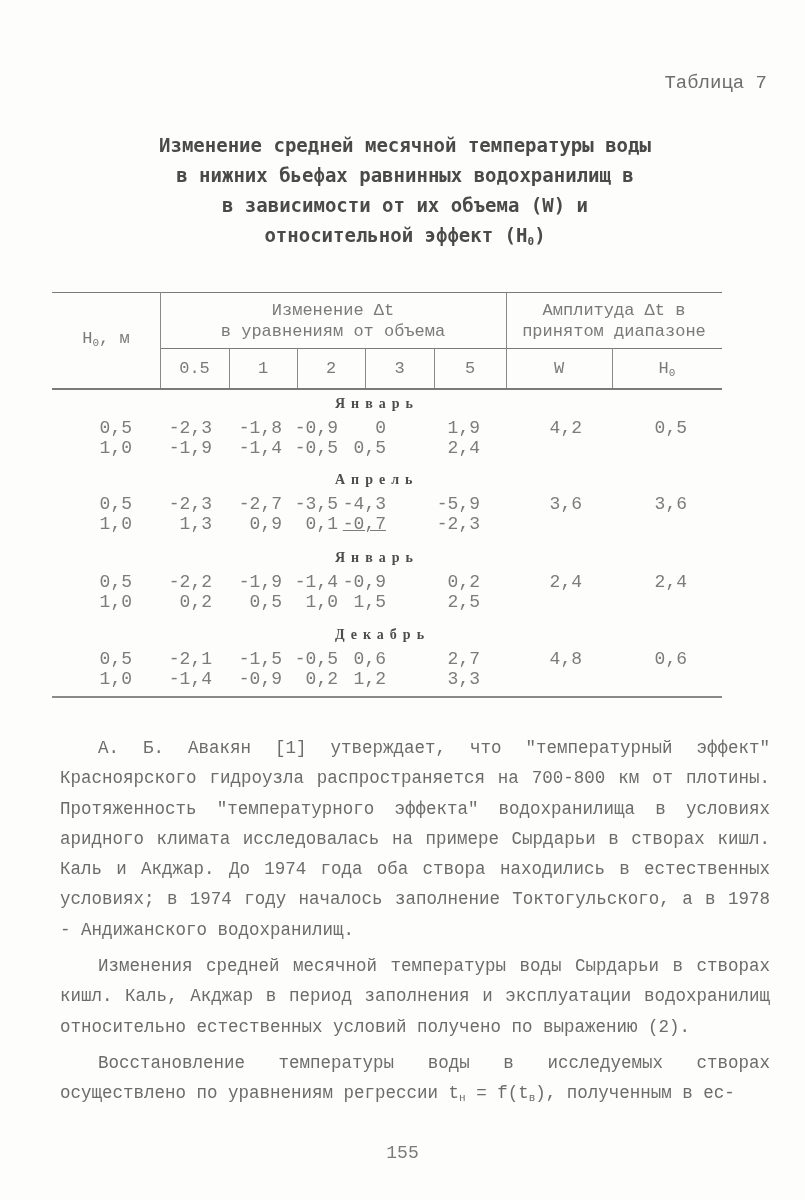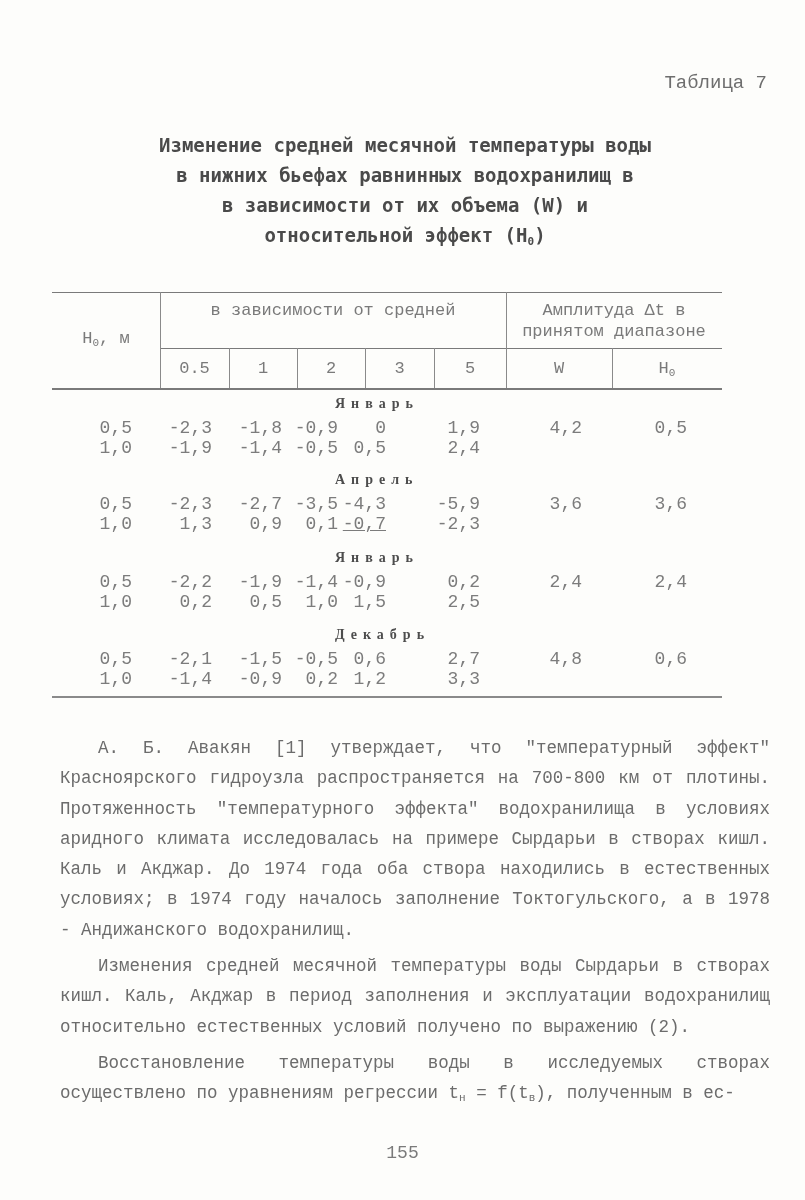--- a/index.html
+++ b/index.html
@@ -57,21 +57,22 @@
     <div class="vl" style="left:108px; top:2px; height:96px;"></div>
     <div class="vl" style="left:454px; top:2px; height:96px;"></div>
     <div class="vl" style="left:177px; top:58px; height:40px;"></div>
     <div class="vl" style="left:245px; top:58px; height:40px;"></div>
     <div class="vl" style="left:313px; top:58px; height:40px;"></div>
     <div class="vl" style="left:382px; top:58px; height:40px;"></div>
     <div class="vl" style="left:560px; top:58px; height:40px;"></div>
 
     <div class="hcell" style="left:0; width:108px; top:38px;"><span>H</span><sub>0</sub><span>, м</span></div>
     <div class="hcell" style="left:108px; width:346px; top:10px;">
-      <div>в зависимости от средней</div>
+      <div>Изменение Δt</div>
+      <div>в уравнениям от объема</div>
     </div>
     <div class="hcell" style="left:454px; width:216px; top:10px;">
       <div>Амплитуда Δt в</div>
       <div>принятом диапазоне</div>
     </div>
     <div class="hcell" style="left:108px; width:69px; top:68px;">0.5</div>
     <div class="hcell" style="left:177px; width:68px; top:68px;">1</div>
     <div class="hcell" style="left:245px; width:68px; top:68px;">2</div>
     <div class="hcell" style="left:313px; width:69px; top:68px;">3</div>
     <div class="hcell" style="left:382px; width:72px; top:68px;">5</div>

